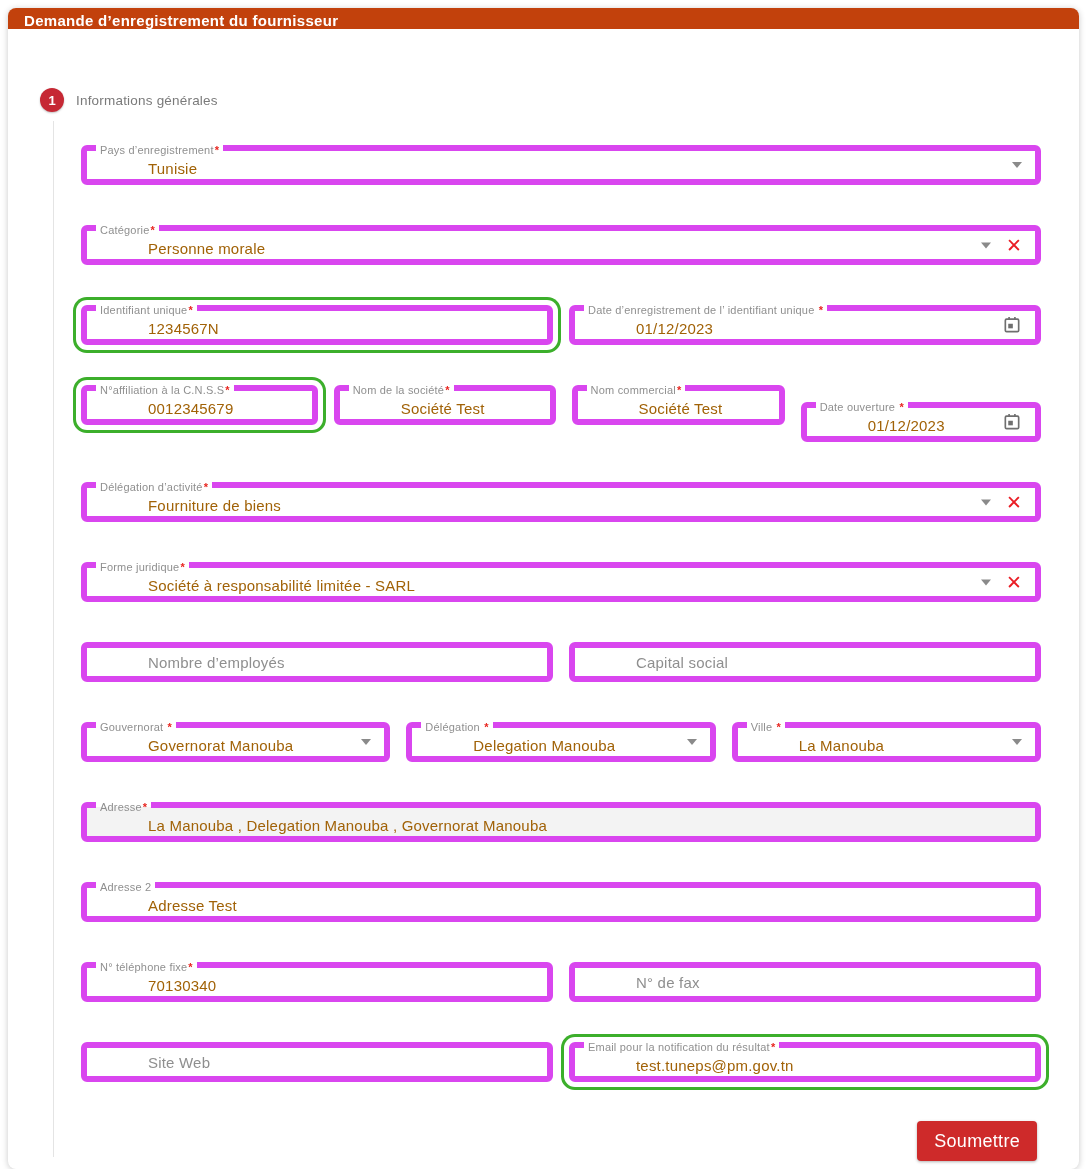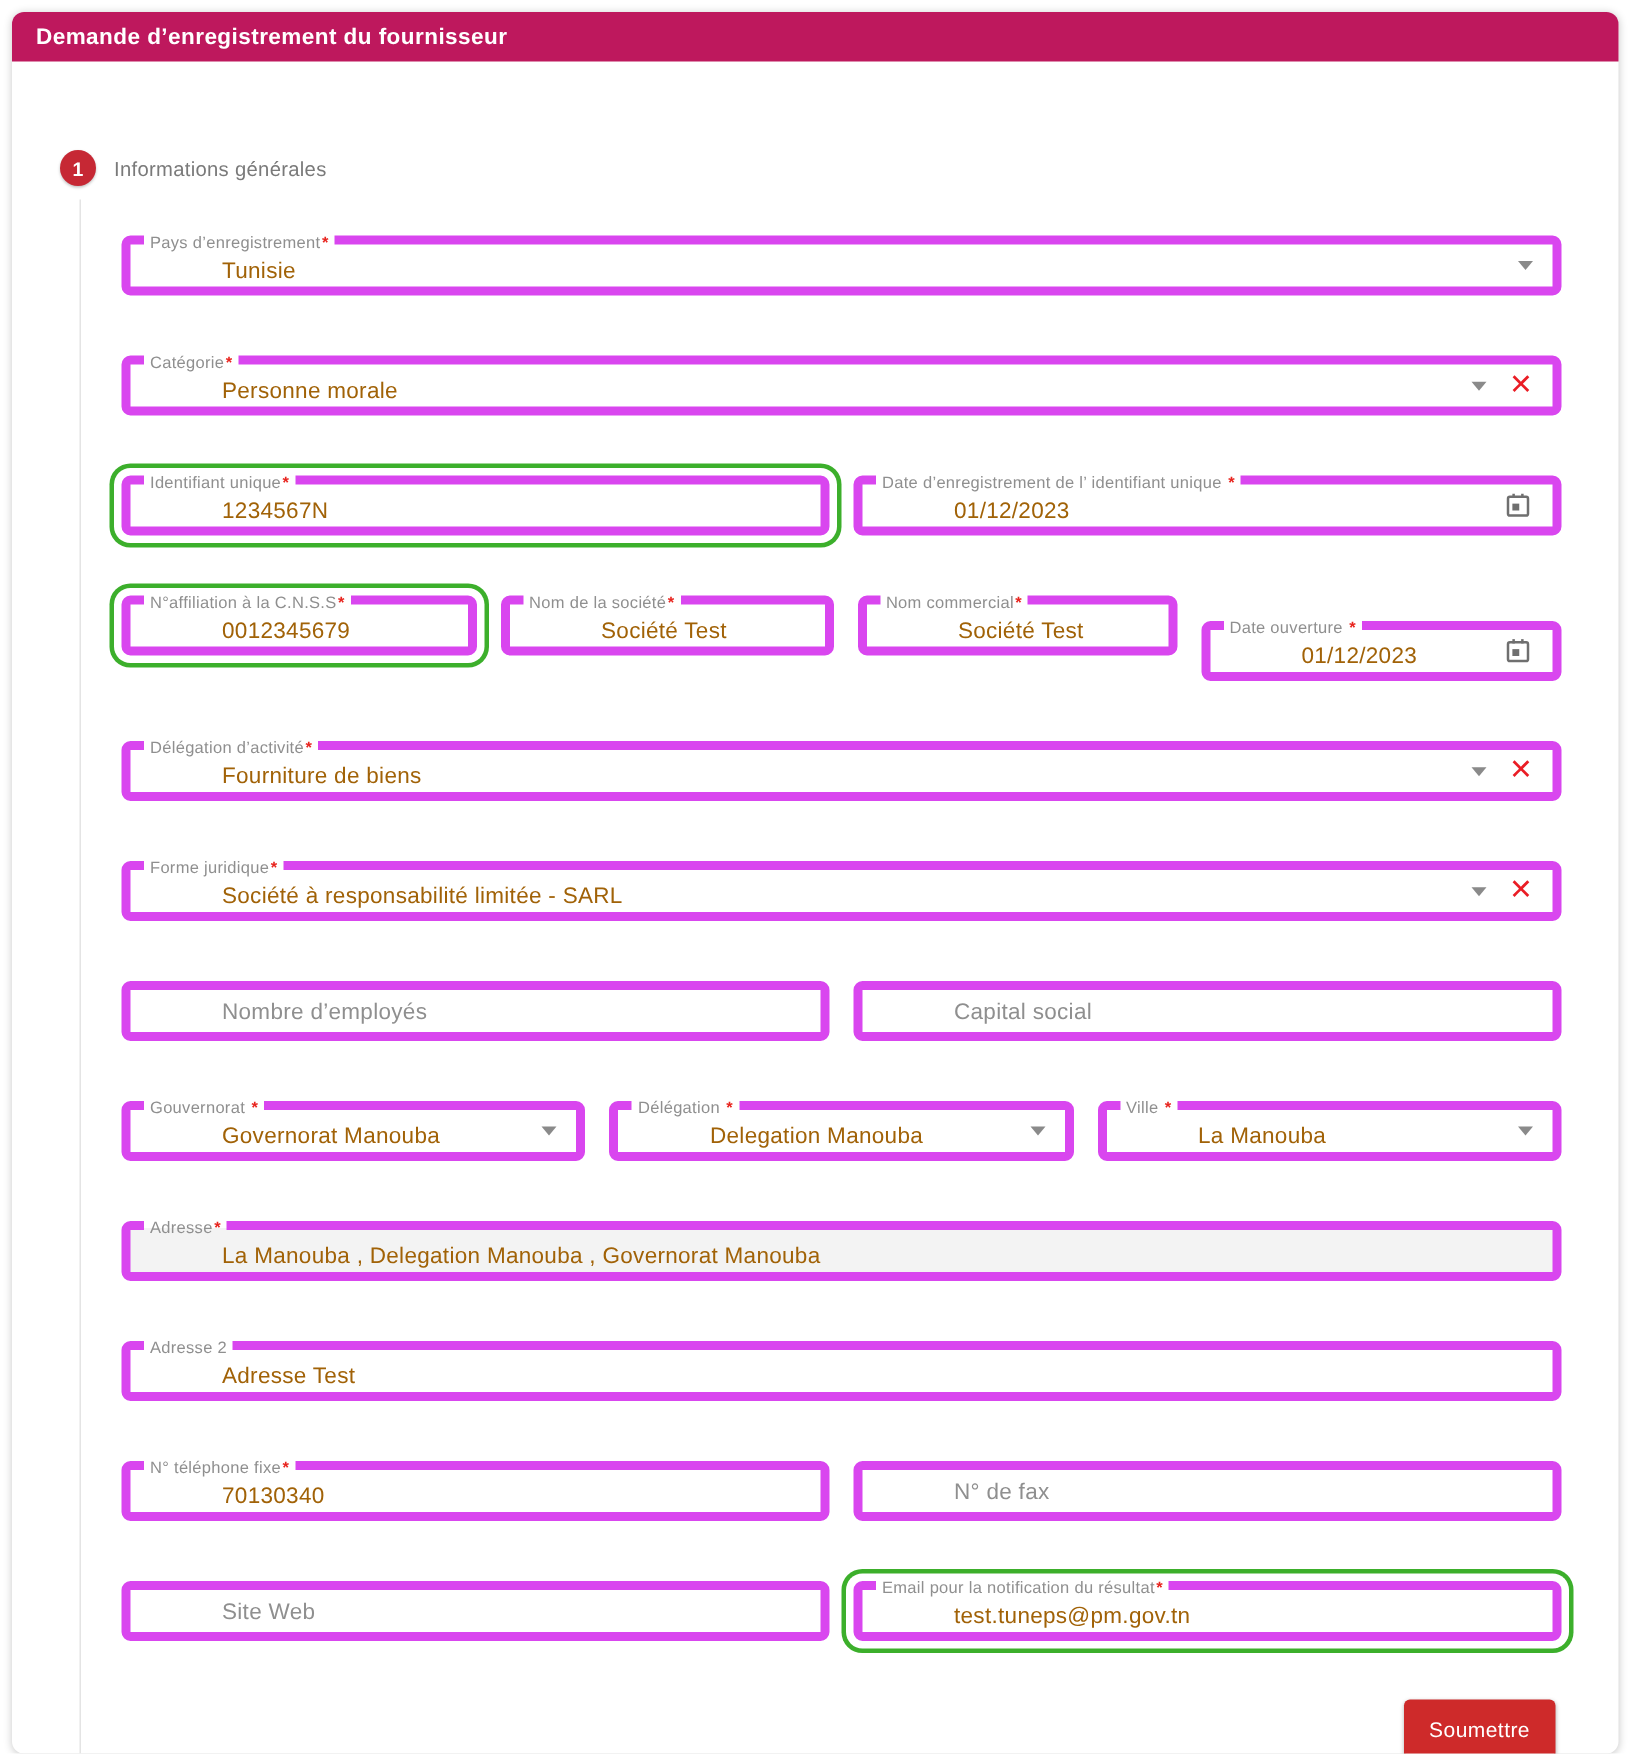--- a/index.html
+++ b/index.html
@@ -7,22 +7,22 @@
     width:1087px;height:1169px;position:relative;overflow:hidden;
     font-family:"Liberation Sans", sans-serif;
     -webkit-font-smoothing:antialiased;
   }
   .card{
     position:absolute;left:8px;top:8px;width:1071px;height:1161px;
     background:#fff;border-radius:8px;
     box-shadow:0 1px 6px rgba(0,0,0,.22);
   }
   .card-header{
-    height:33px;background:#be185d;border-radius:8px 8px 0 0;
-    display:flex;align-items:center;padding-left:16px;
+    height:21px;background:#c2410c;border-radius:8px 8px 0 0;
+    display:flex;align-items:flex-end;padding-left:16px;
   }
   .card-title{color:#fff;font-size:15px;font-weight:bold;letter-spacing:.3px;}
   .card-body{position:relative;height:1128px;}
   .step-line{position:absolute;left:45px;top:92px;bottom:0;width:1px;background:#e4e4e4;}
   .step-row{display:flex;align-items:center;gap:12px;padding-top:59px;margin-left:32px;}
   .step-circle{
     width:24px;height:24px;border-radius:50%;background:#C62834;color:#fff;
     display:flex;align-items:center;justify-content:center;
     font-size:13px;font-weight:bold;box-shadow:0 1px 2px rgba(0,0,0,.25);
   }
@@ -69,21 +69,21 @@
   }
   .clear-x{
     color:#EA1D25;font-size:19px;font-weight:bold;line-height:1;cursor:pointer;
     font-family:"DejaVu Sans", sans-serif;
   }
   .cal-btn{display:flex;align-items:center;cursor:pointer;}
   .hl-ring{box-shadow:0 0 0 5px #ffffff, 0 0 0 8px #3CAF2B;align-items:center;}
   .submit-row{display:flex;justify-content:flex-end;padding-right:4px;margin-top:-1px;}
   .submit-btn{
     background:#CE2A2A;color:#fff;border:none;border-radius:4px;
-    height:40px;padding:0 17px;font-size:14px;font-family:inherit;
+    height:40px;padding:0 17px;font-size:18px;font-family:inherit;
     letter-spacing:.3px;cursor:pointer;box-shadow:0 1px 3px rgba(0,0,0,.3);
   }
 </style>
 </head>
 <body>
 
 <div class="card">
 
   <div class="card-header">
     <span class="card-title">Demande d’enregistrement du fournisseur</span>

